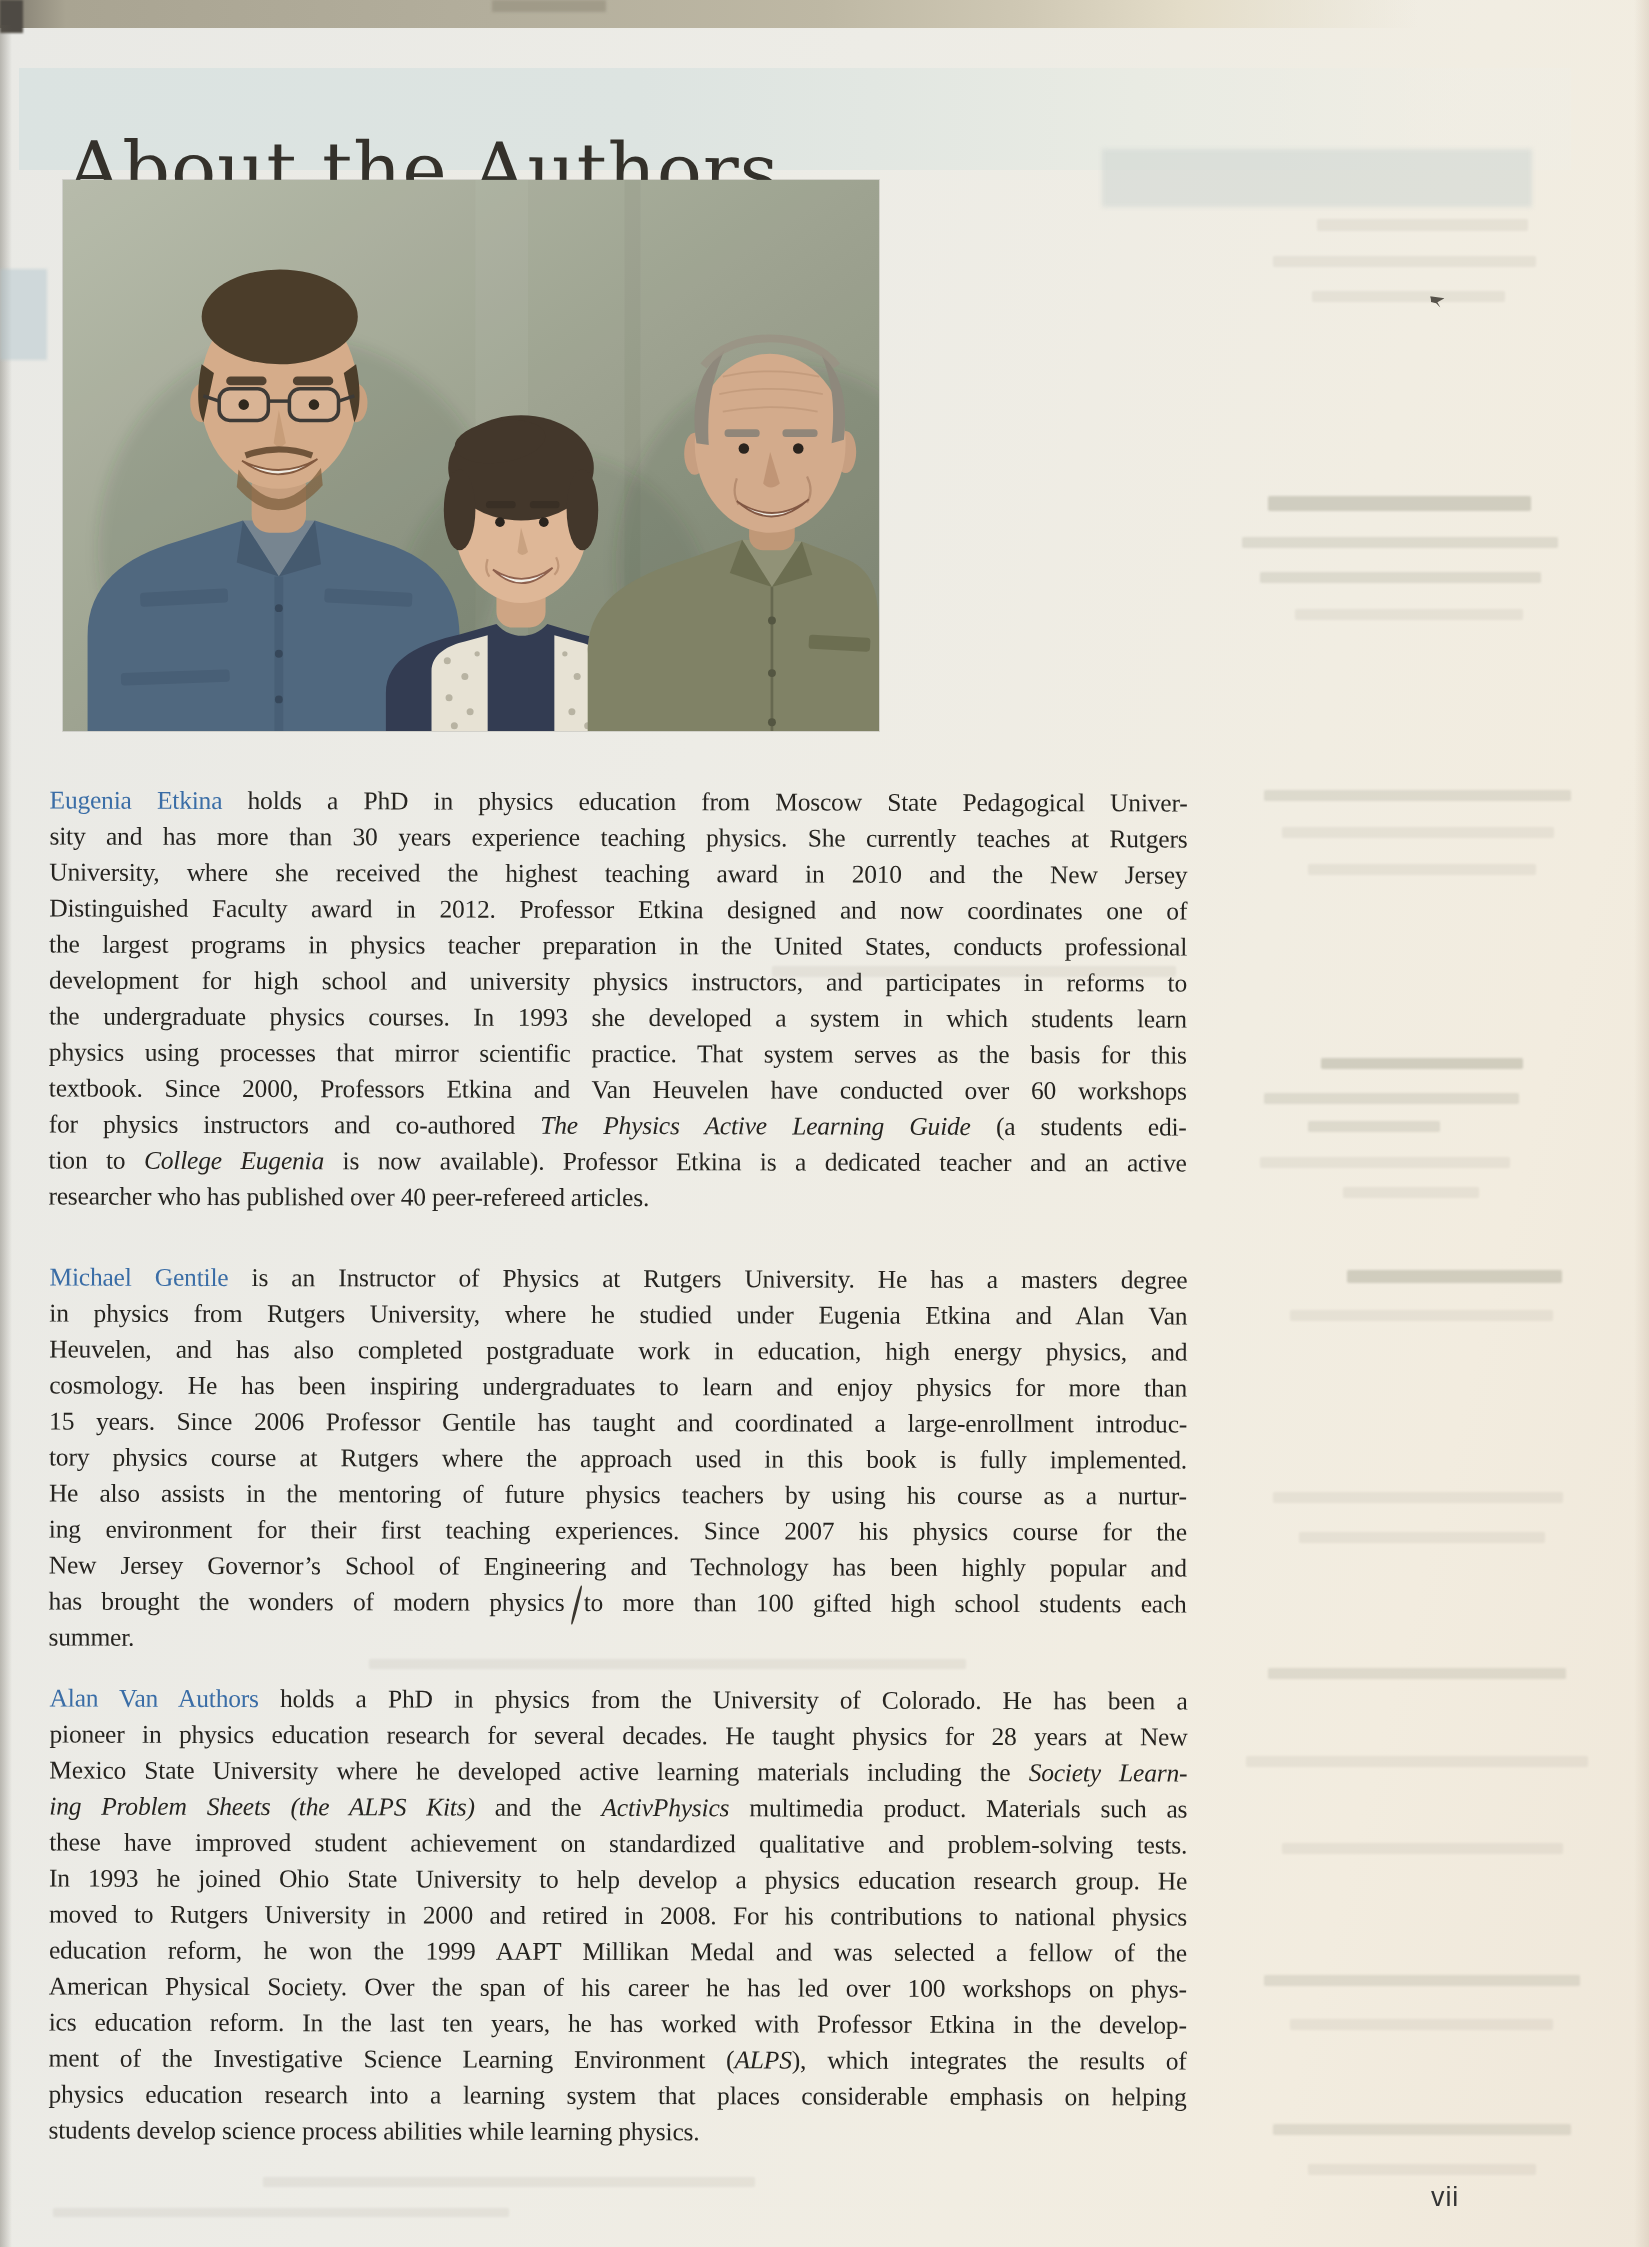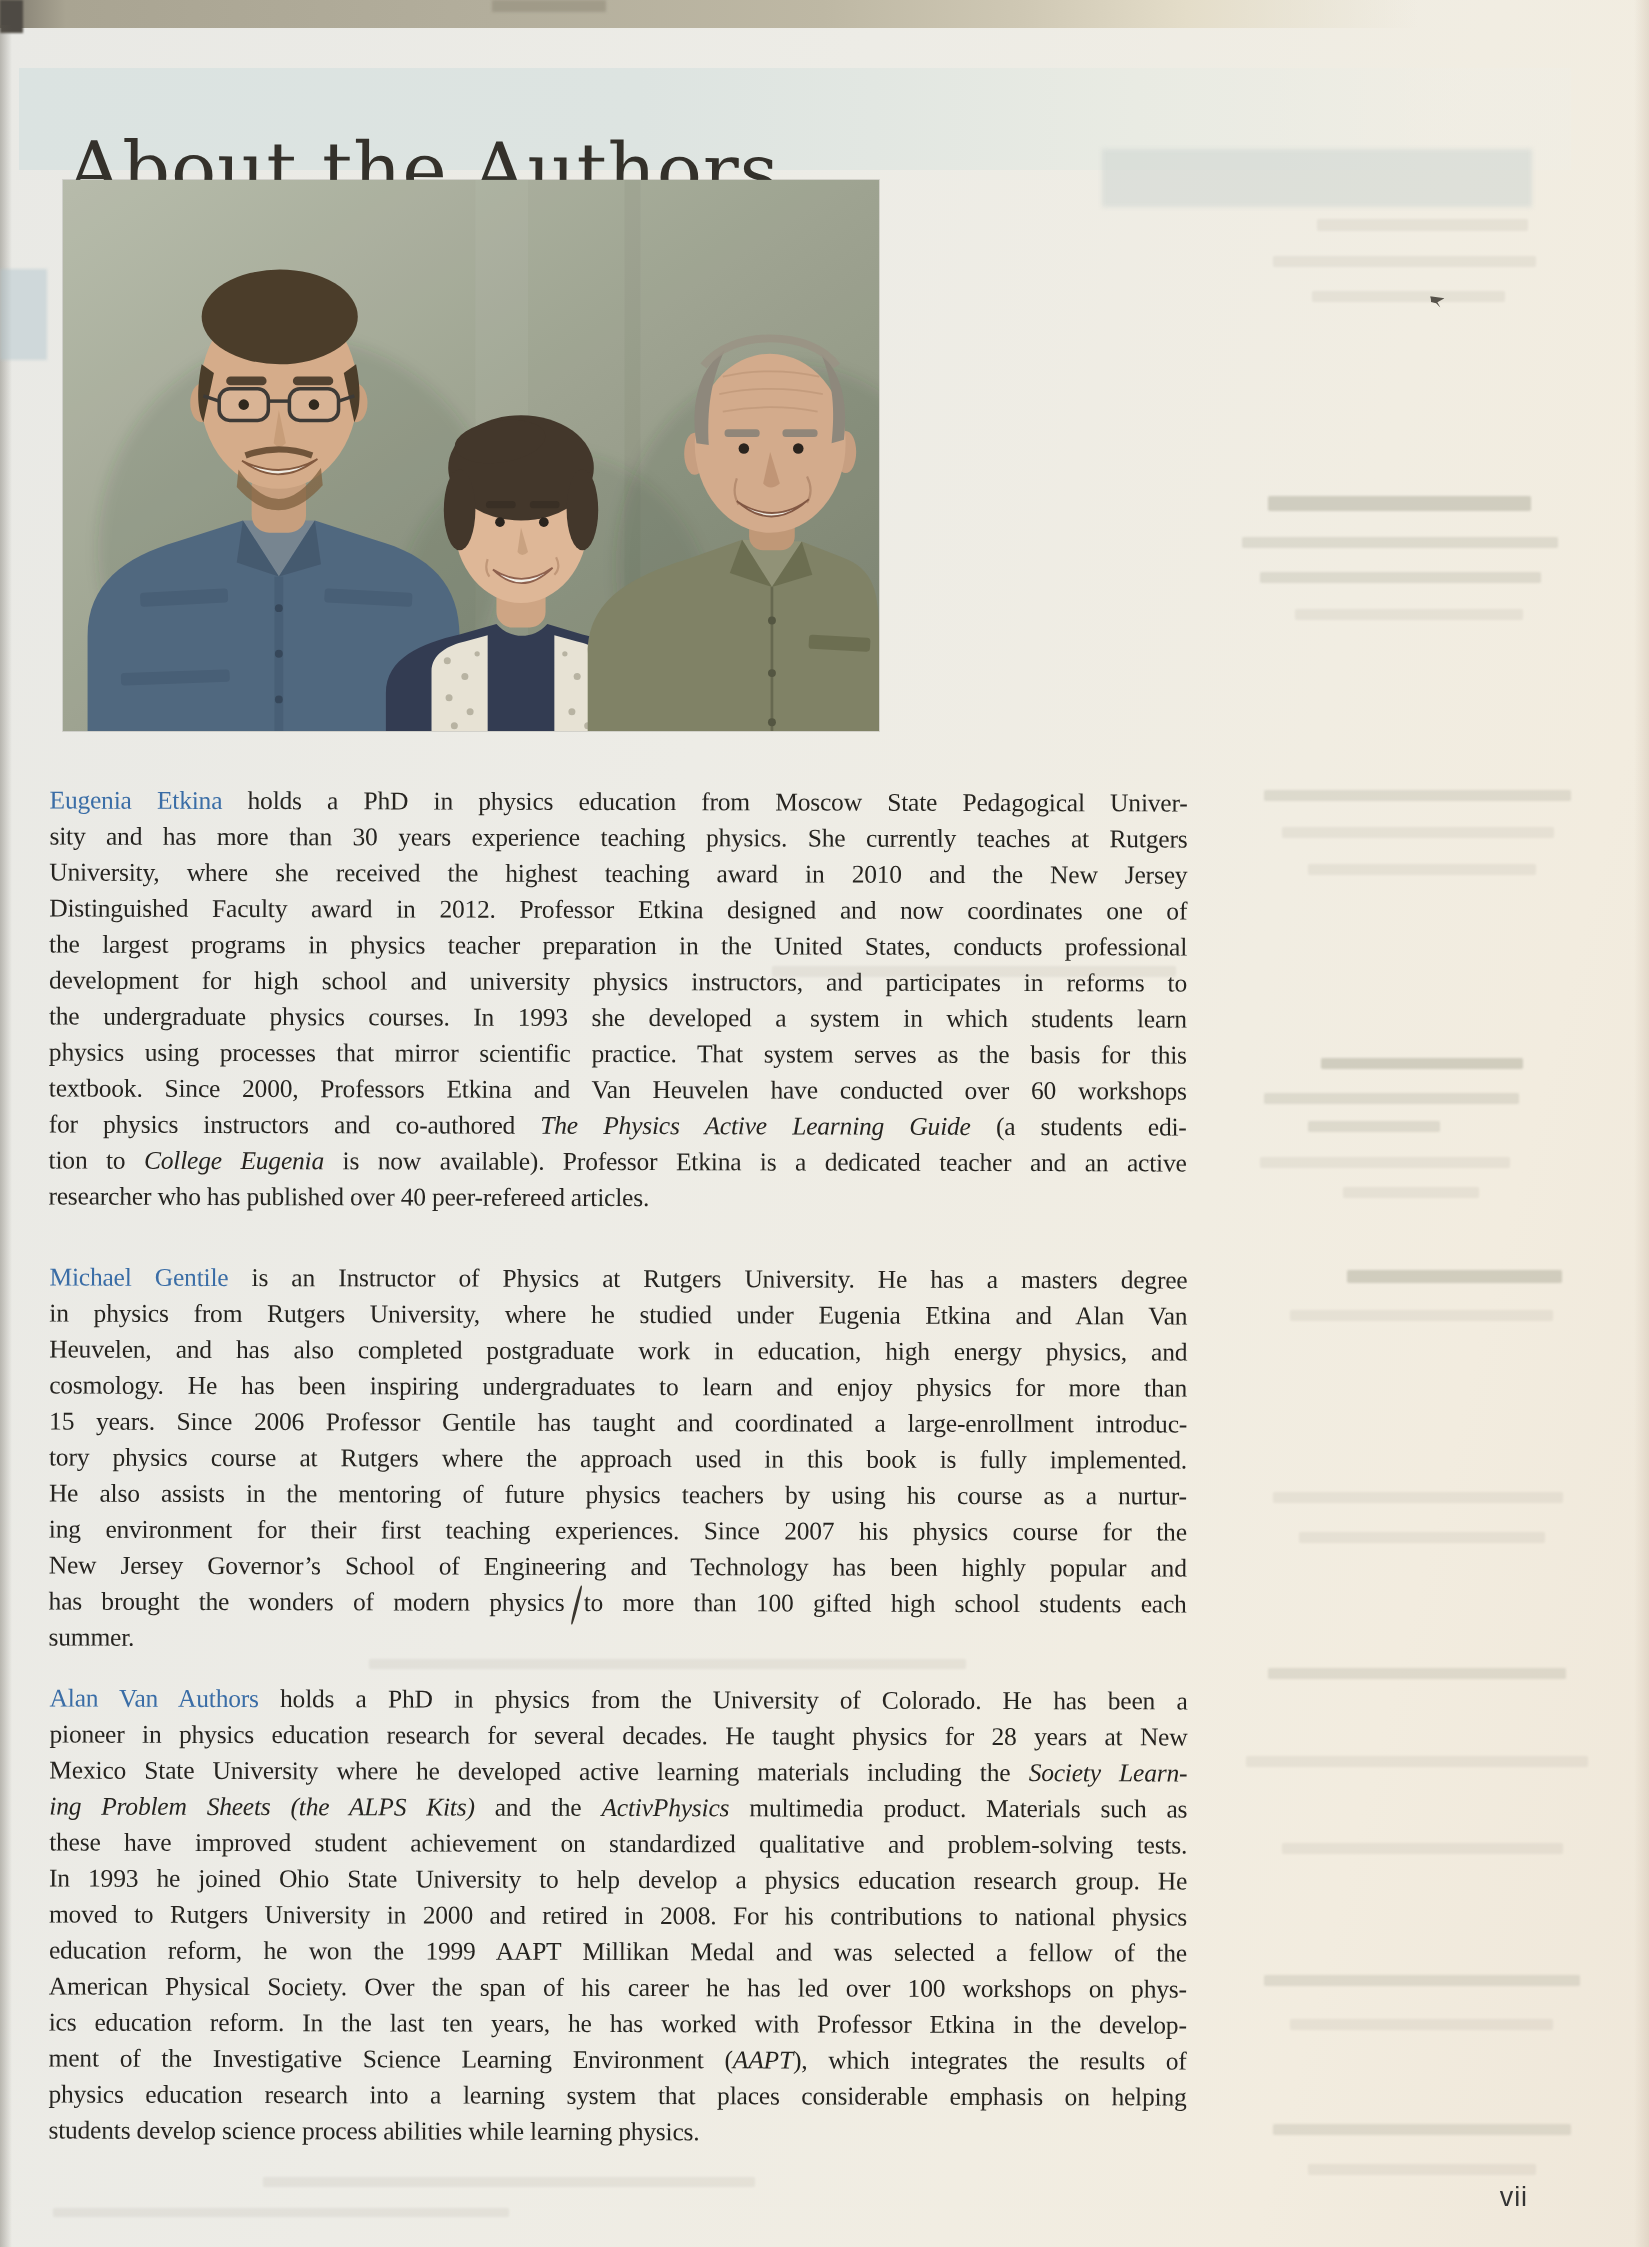--- a/index.html
+++ b/index.html
@@ -39,21 +39,21 @@
   .ghost.lt{background:rgba(151,148,131,.13);}
   .ghost.hd{background:rgba(134,131,112,.3);}
   
   .artifact-arrow{left:1431px;top:295px;width:14px;height:13px;background:#56524a;
     clip-path:polygon(0 0,100% 35%,45% 55%,60% 100%,35% 60%,0 45%);transform:rotate(-10deg);}
   .pen-mark{left:575px;top:1585px;width:2.6px;height:40px;background:#3a362e;border-radius:60% 40% 50% 50%;
     transform:rotate(14deg);}
   
   .photo{left:63px;top:180px;width:816px;height:551px;box-shadow:0 0 0 0.9px rgba(120,120,108,.25);}
   
-  .page-number{left:1431px;top:2182px;width:97px;text-align:right;
+  .page-number{left:1431px;top:2182px;width:97px;text-align:left;
     font-family:"Liberation Sans",sans-serif;font-size:27px;color:#343434;letter-spacing:0.9px;}
 </style>
 </head>
 <body>
 
 <div class="abs top-strip"></div>
 <div class="abs corner-dark"></div>
 <div class="abs top-smudge"></div>
 <div class="abs left-shadow"></div>
 <div class="abs left-blue-patch"></div>
@@ -210,21 +210,21 @@
     <div class="line"><span class="seg-name">Alan Van Authors</span><span> holds a PhD in physics from the University of Colorado. He has been a</span></div>
     <div class="line"><span>pioneer in physics education research for several decades. He taught physics for 28 years at New</span></div>
     <div class="line"><span>Mexico State University where he developed active learning materials including the </span><span class="seg-i">Society Learn-</span></div>
     <div class="line"><span class="seg-i">ing Problem Sheets (the ALPS Kits)</span><span> and the </span><span class="seg-i">ActivPhysics</span><span> multimedia product. Materials such as</span></div>
     <div class="line"><span>these have improved student achievement on standardized qualitative and problem-solving tests.</span></div>
     <div class="line"><span>In 1993 he joined Ohio State University to help develop a physics education research group. He</span></div>
     <div class="line"><span>moved to Rutgers University in 2000 and retired in 2008. For his contributions to national physics</span></div>
     <div class="line"><span>education reform, he won the 1999 AAPT Millikan Medal and was selected a fellow of the</span></div>
     <div class="line"><span>American Physical Society. Over the span of his career he has led over 100 workshops on phys-</span></div>
     <div class="line"><span>ics education reform. In the last ten years, he has worked with Professor Etkina in the develop-</span></div>
-    <div class="line"><span>ment of the Investigative Science Learning Environment (</span><span class="seg-i">AAPT</span><span>), which integrates the results of</span></div>
+    <div class="line"><span>ment of the Investigative Science Learning Environment (</span><span class="seg-i">ALPS</span><span>), which integrates the results of</span></div>
     <div class="line"><span>physics education research into a learning system that places considerable emphasis on helping</span></div>
     <div class="line is-last"><span>students develop science process abilities while learning physics.</span></div>
   </div>
 
 <div class="ghost lt" style="left:1317px;top:219px;width:211px;height:12.3px"></div>
 <div class="ghost lt" style="left:1273px;top:256px;width:263px;height:11.4px"></div>
 <div class="ghost lt" style="left:1312px;top:291px;width:193px;height:10.5px"></div>
 <div class="ghost hd" style="left:1268px;top:496px;width:263px;height:15px"></div>
 <div class="ghost" style="left:1242px;top:537px;width:316px;height:11.4px"></div>
 <div class="ghost" style="left:1260px;top:572px;width:281px;height:10.5px"></div>

